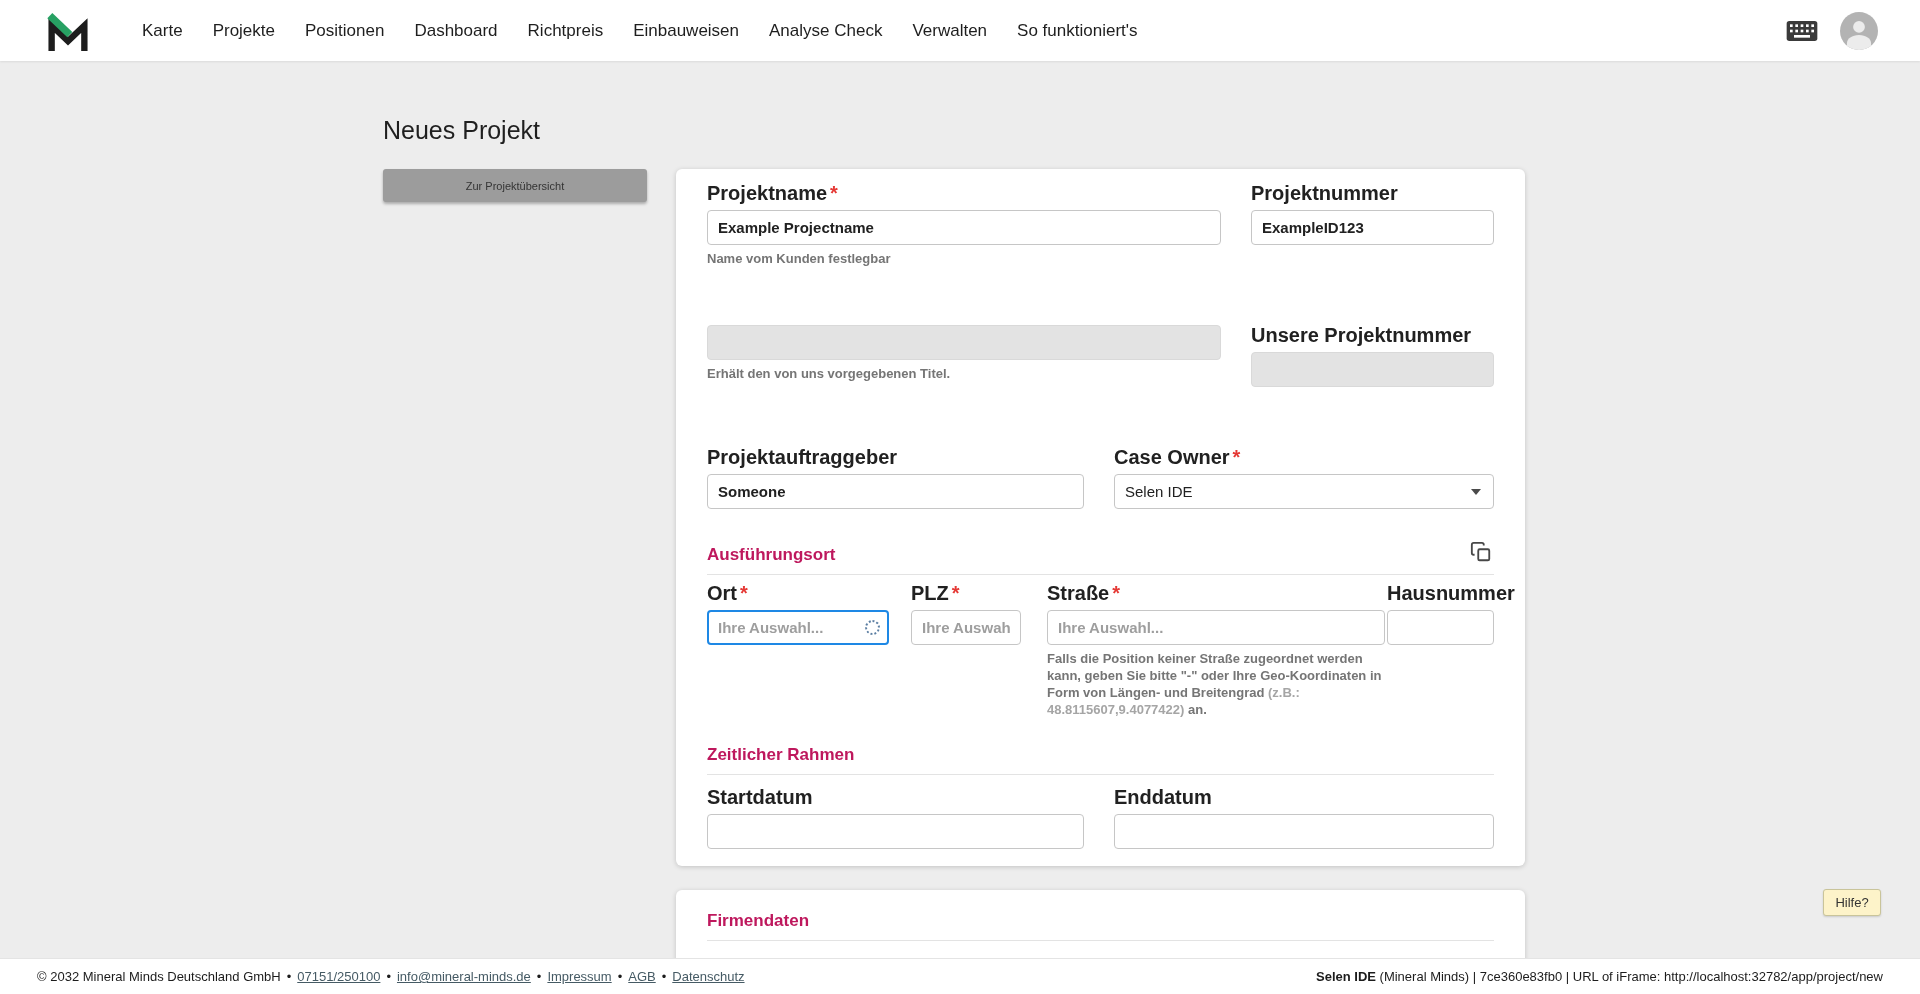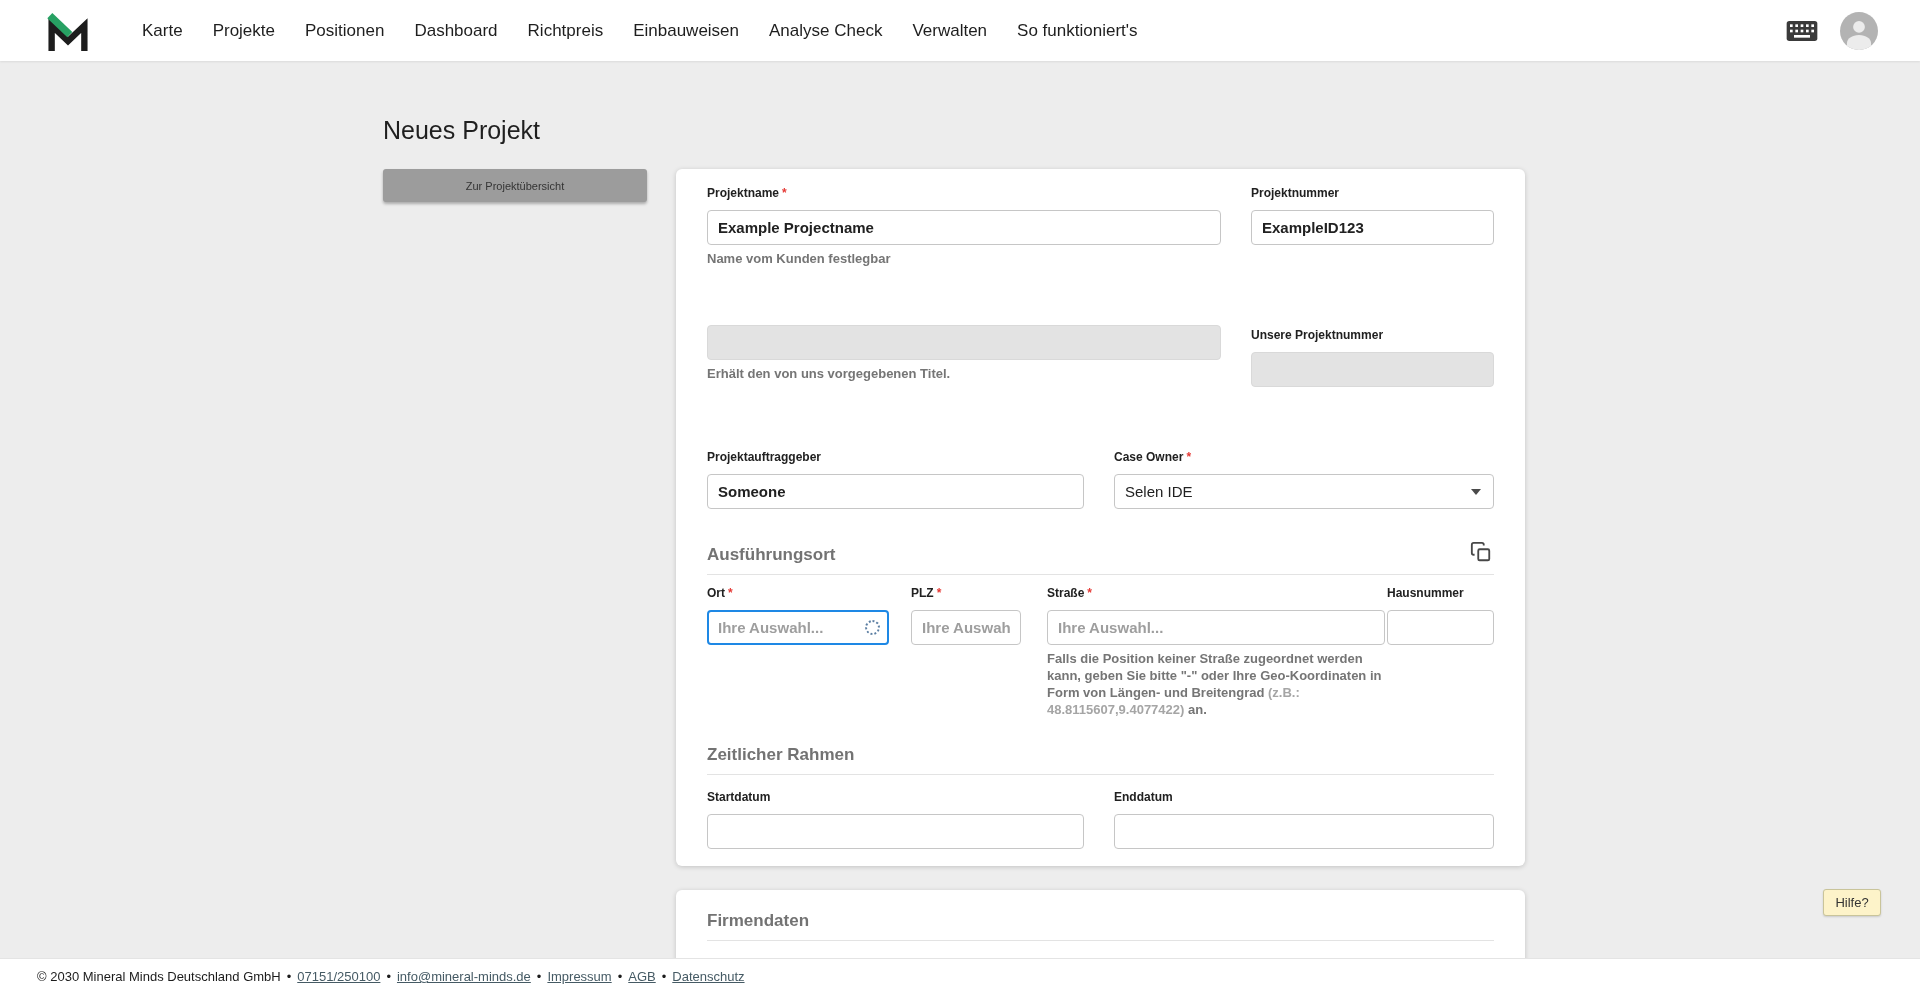--- a/index.html
+++ b/index.html
@@ -31,21 +31,21 @@
     background:#9c9c9c; color:#343434; font-size:11px; font-family:inherit;
     border:none; border-radius:3px; box-shadow:0 2px 3px rgba(0,0,0,0.28); cursor:pointer;
   }
 
   
   .card { position:absolute; background:#ffffff; border-radius:6px; box-shadow:0 1px 5px rgba(0,0,0,0.18); }
   .card1 { left:676px; top:169px; width:849px; height:697px; }
   .card2 { left:676px; top:890px; width:849px; height:104px; }
 
   .fg { position:absolute; }
-  .fg .lbl { display:block; font-size:12px; font-weight:700; color:#212121; line-height:20px; margin-bottom:7px; white-space:nowrap; }
+  .fg .lbl { display:block; font-size:20px; font-weight:700; color:#212121; line-height:20px; margin-bottom:7px; white-space:nowrap; }
   .req { color:#e53935; margin-left:3px; font-weight:700; }
   .inp {
     width:100%; height:35px; border:1px solid #c6c6c6; border-radius:4px;
     padding:0 10px; font-size:15px; color:#212121; background:#fff; font-family:inherit;font-weight:bold;
   }
   .inp::placeholder { color:#9e9e9e; opacity:1; }
   .inp[disabled] { background:#e3e3e3; border-color:#d9d9d9; }
   .inp.focused { border:2px solid #1e88e5; padding:0 9px; }
   .helper { margin-top:6px; font-size:13px; color:#757575; line-height:1.3;font-weight:bold; }
   .helper .light { color:#a5a5a5; }
@@ -65,21 +65,21 @@
   .caret {
     position:absolute; right:12px; top:50%; transform:translateY(-50%);
     width:0; height:0; border-left:5px solid transparent; border-right:5px solid transparent;
     border-top:6px solid #4a4a4a;
   }
 
   .section-head {
     position:absolute; display:flex; justify-content:space-between; align-items:flex-end;
     border-bottom:1px solid #e3e3e3; padding-bottom:8px;
   }
-  .section-title { font-size:17px; font-weight:700; color:#737373; line-height:22px; }
+  .section-title { font-size:17px; font-weight:700; color:#be185d; line-height:22px; }
   .copy-btn { background:none; border:none; cursor:pointer; padding:2px; margin-bottom:-2px; }
 
   
   .help-btn {
     position:absolute; left:1823px; top:889px; width:58px; height:27px;
     background:#fdf3c9; border:1px solid #c9c49a; border-radius:3px;
     font-size:13px; color:#333; font-family:inherit; cursor:pointer; z-index:25;
     box-shadow:0 1px 2px rgba(0,0,0,0.15);
   }
 
@@ -238,25 +238,28 @@
 <div class="card card2">
   <div class="section-head" style="left:31px; top:20px; width:787px;">
     <span class="section-title">Firmendaten</span>
   </div>
 </div>
 
 <button class="help-btn">Hilfe?</button>
 
 <div class="footer">
   <div class="footer-left">
-    <span>© 2030 Mineral Minds Deutschland GmbH</span>
+    <span>© 2032 Mineral Minds Deutschland GmbH</span>
     <span class="sep">•</span>
     <a>07151/250100</a>
     <span class="sep">•</span>
     <a>info@mineral-minds.de</a>
     <span class="sep">•</span>
     <a>Impressum</a>
     <span class="sep">•</span>
     <a>AGB</a>
     <span class="sep">•</span>
     <a>Datenschutz</a>
   </div>
+  <div class="footer-right">
+    <span class="bold">Selen IDE</span><span> (Mineral Minds) | 7ce360e83fb0 | URL of iFrame: http://localhost:32782/app/project/new</span>
+  </div>
 </div>
 
 </body></html>

